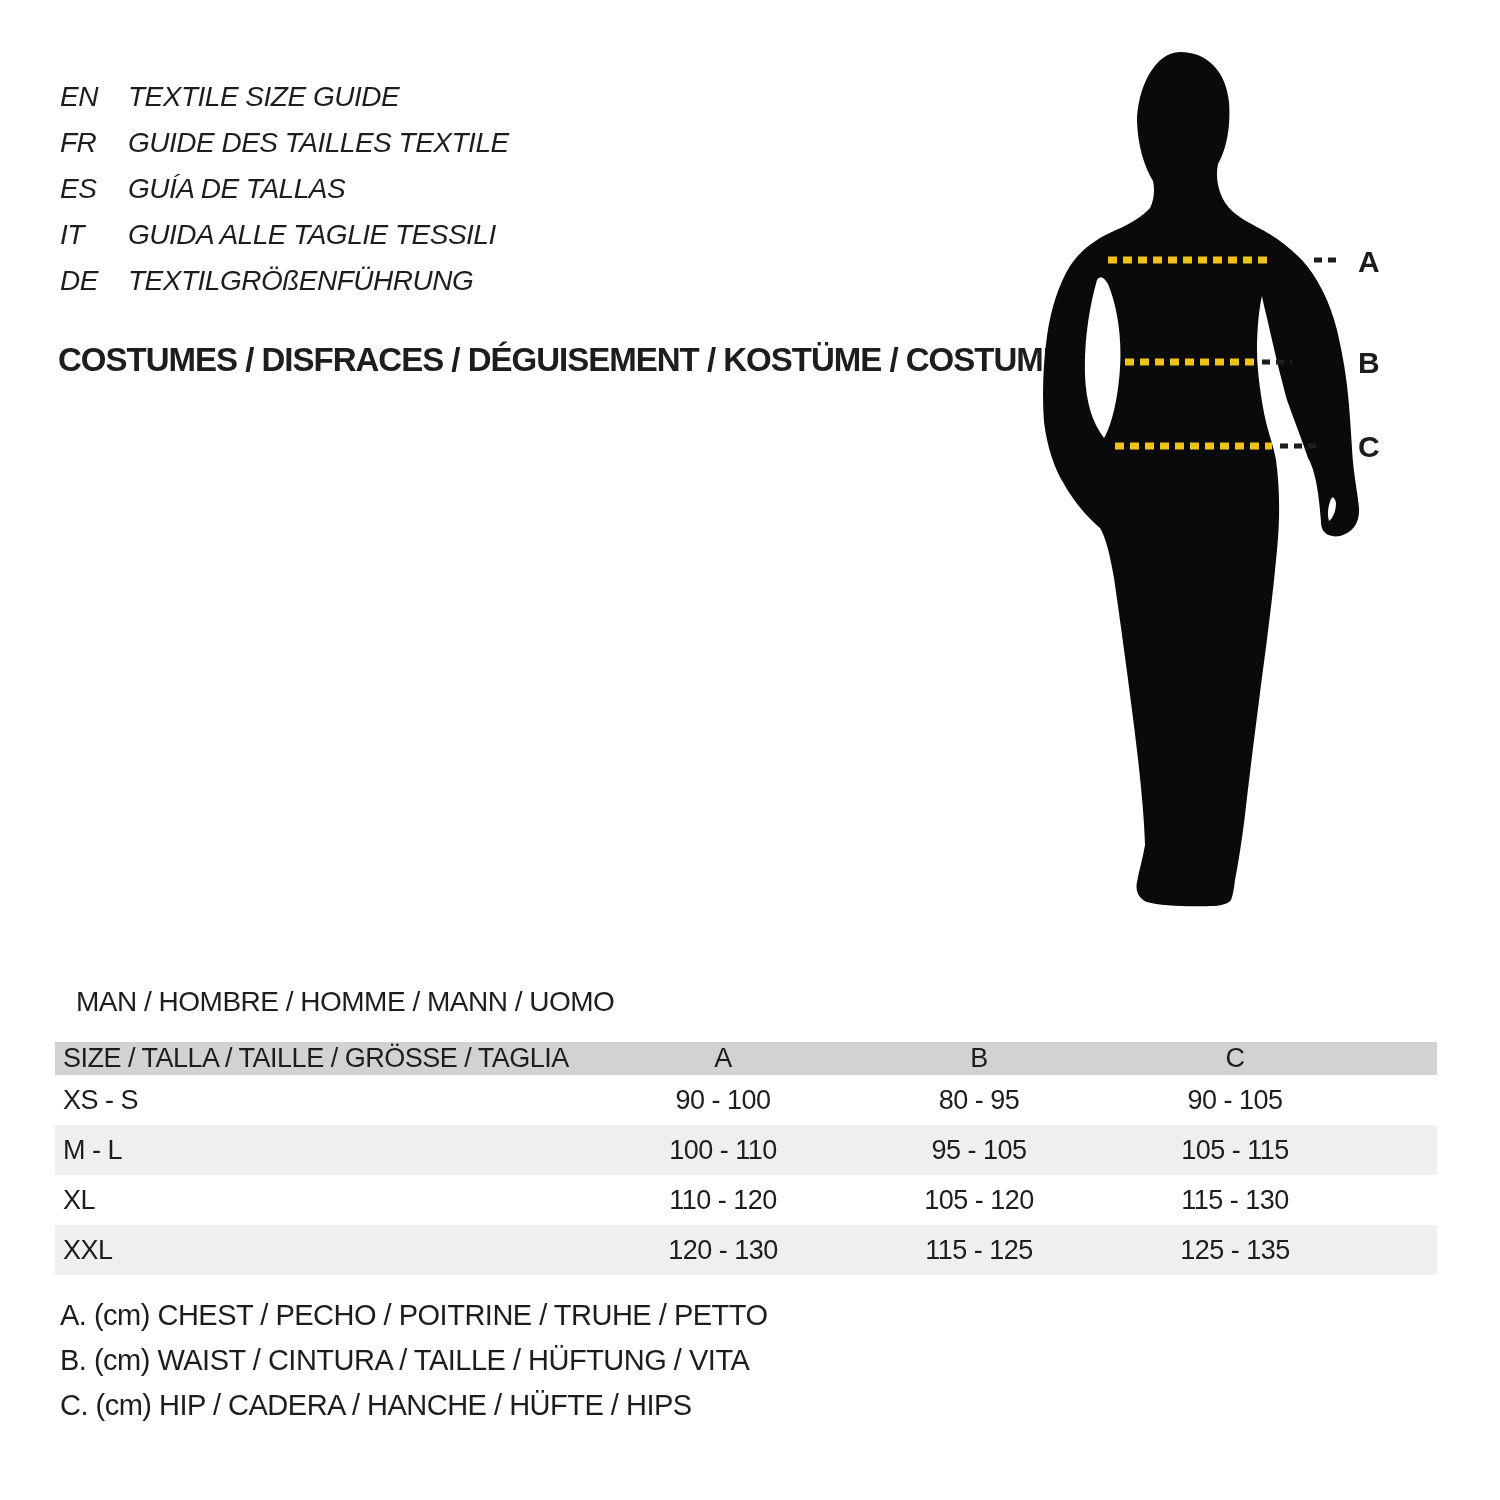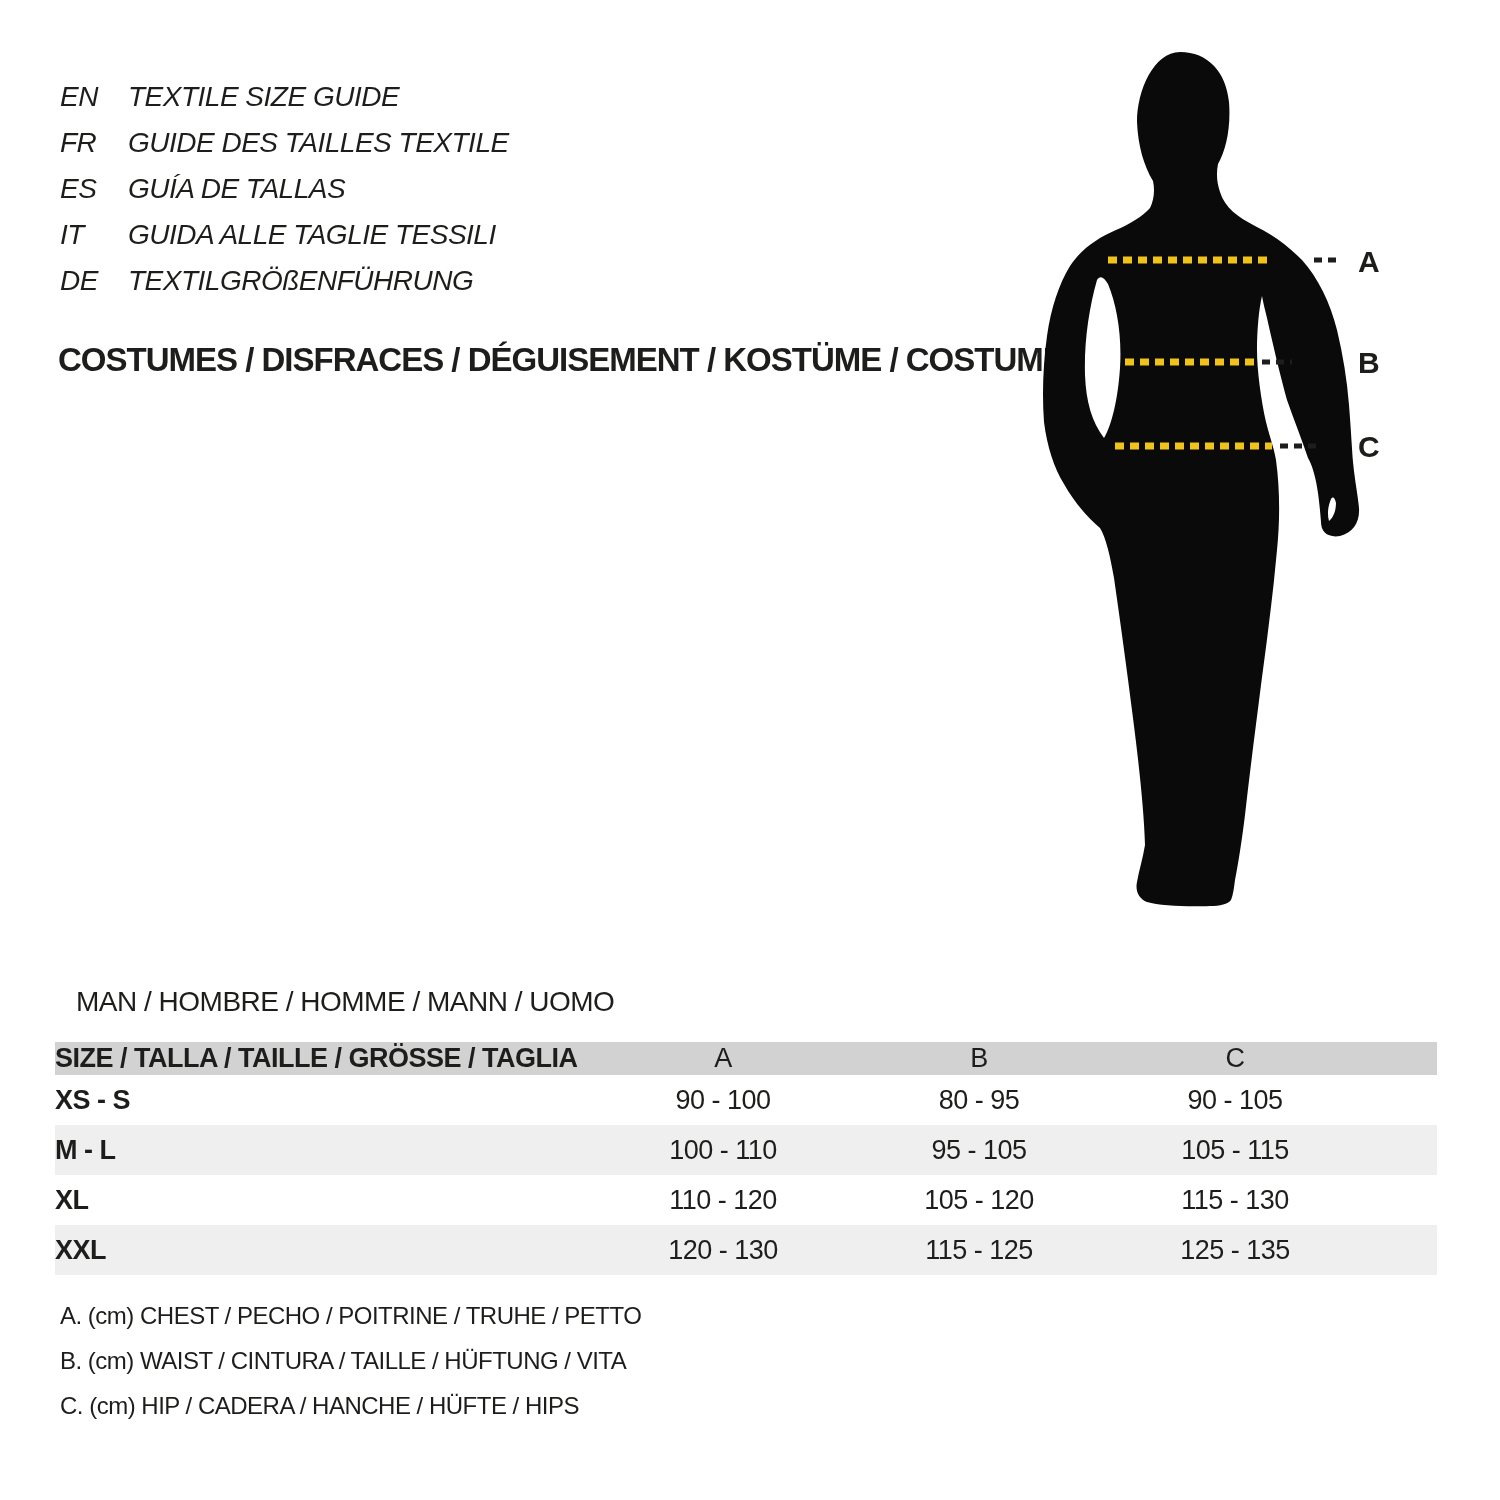--- a/index.html
+++ b/index.html
@@ -31,25 +31,25 @@
   .marker-label{font-family:"Liberation Sans","DejaVu Sans",sans-serif;font-size:30px;font-weight:700;fill:var(--text);letter-spacing:0;}
 
   
   .section-heading{position:absolute;left:76px;top:988px;font-size:28px;line-height:28px;white-space:nowrap;}
 
   
   .size-table{position:absolute;left:55px;top:1042px;width:1382px;font-size:27px;}
   .st-row{display:grid;grid-template-columns:540px 256px 256px 256px 74px;align-items:center;height:50px;}
   .st-row.header{height:33px;background:var(--table_header_bg);}
   .st-row.alt{background:var(--table_row_alt_bg);}
-  .c-size{text-align:left;white-space:nowrap;font-weight:bold;}
+  .c-size{padding-left:8px;text-align:left;white-space:nowrap;}
   .c-val{text-align:center;white-space:nowrap;}
 
   
-  .legend{position:absolute;left:60px;top:1293px;font-size:24px;}
+  .legend{position:absolute;left:60px;top:1293px;font-size:29px;}
   .legend-line{height:45px;display:flex;align-items:center;white-space:nowrap;}
 </style>
 </head>
 <body>
 
 <div class="langs">
   <div class="lang-row">
     <span class="lang-code">EN</span>
     <span class="lang-label">TEXTILE SIZE GUIDE</span>
   </div>

